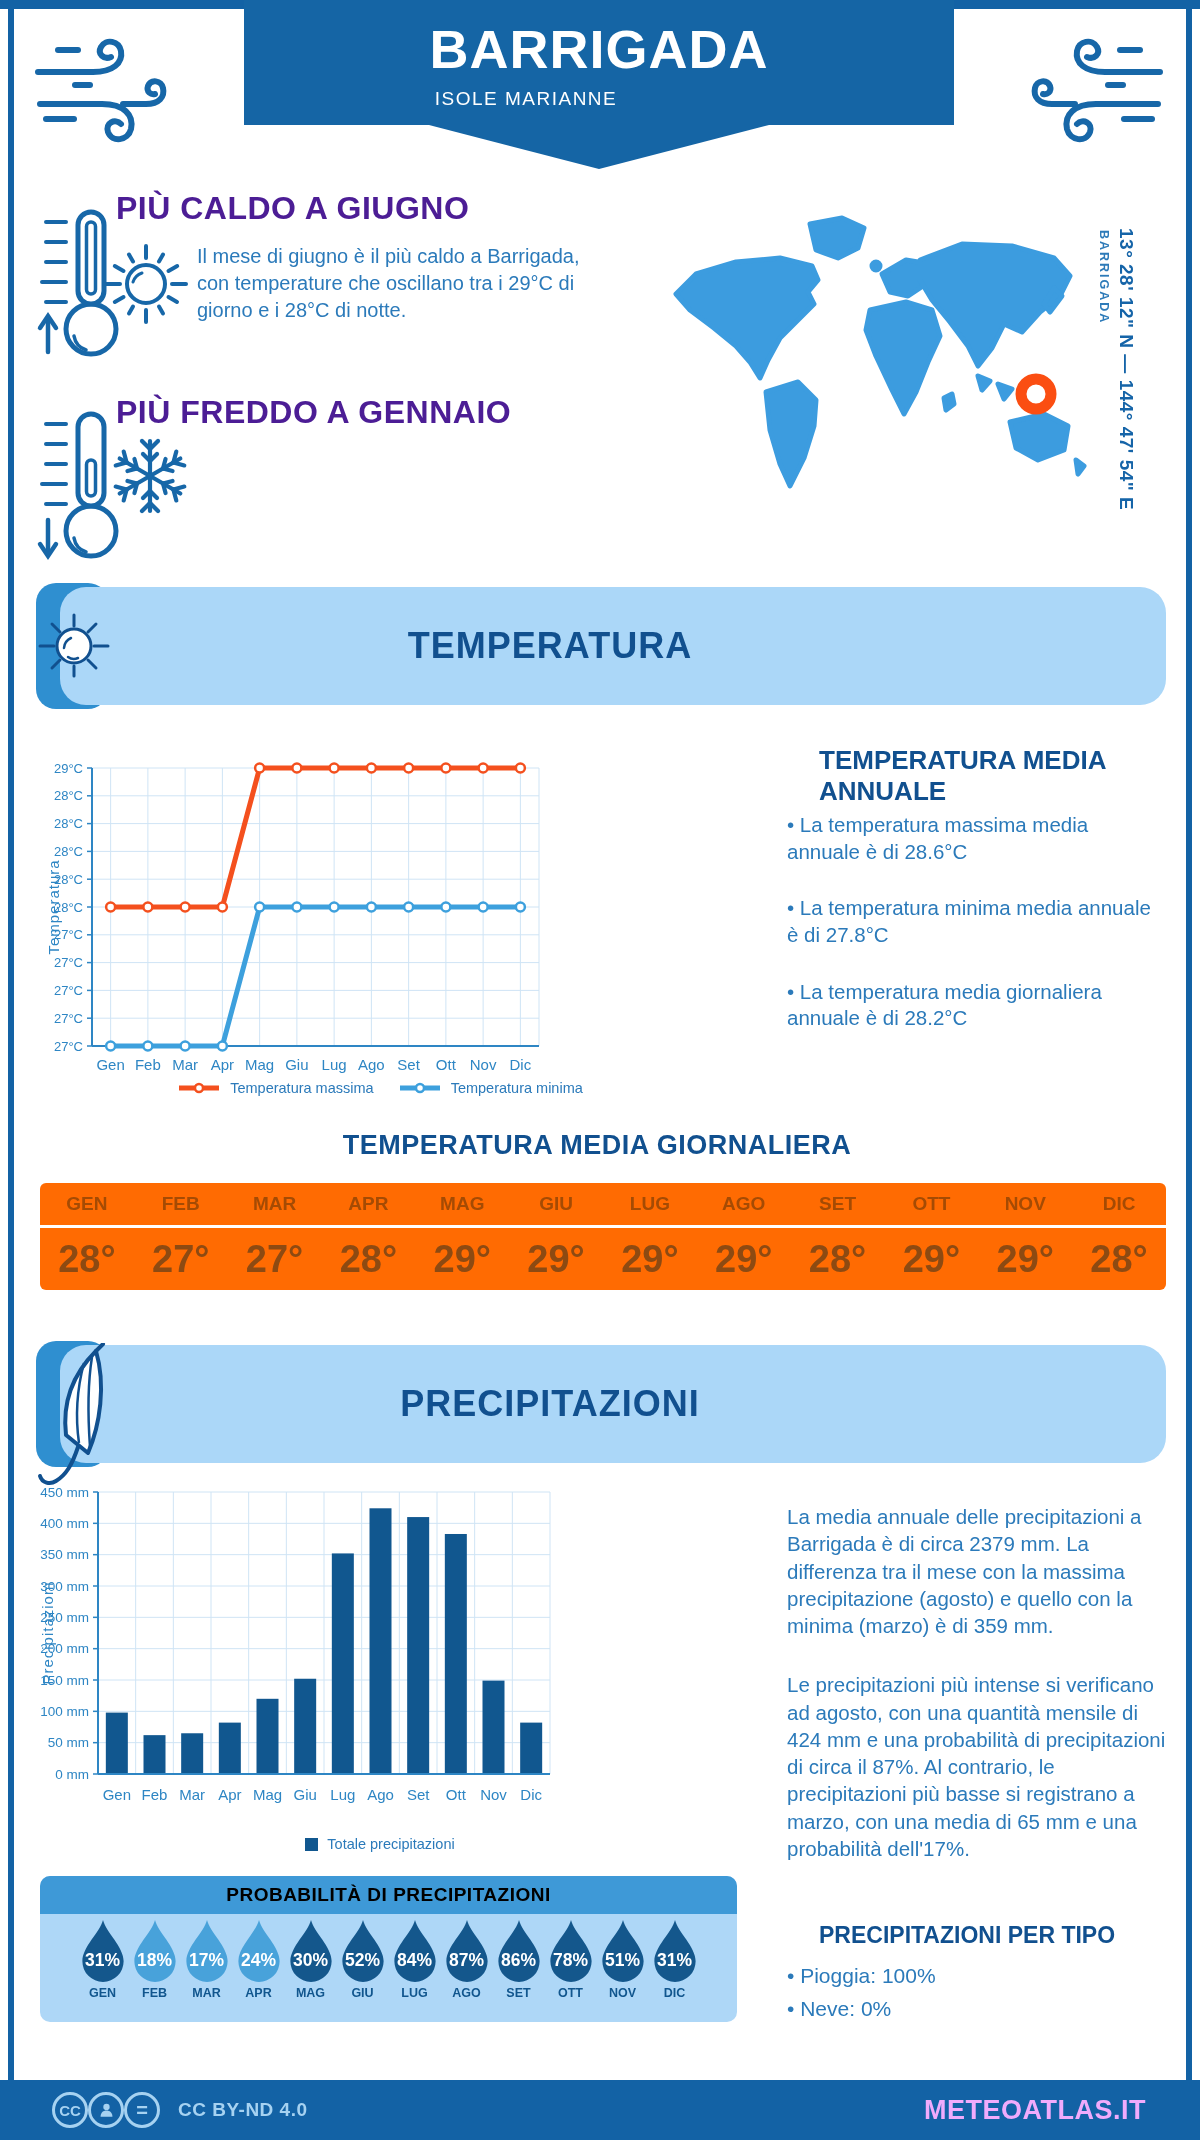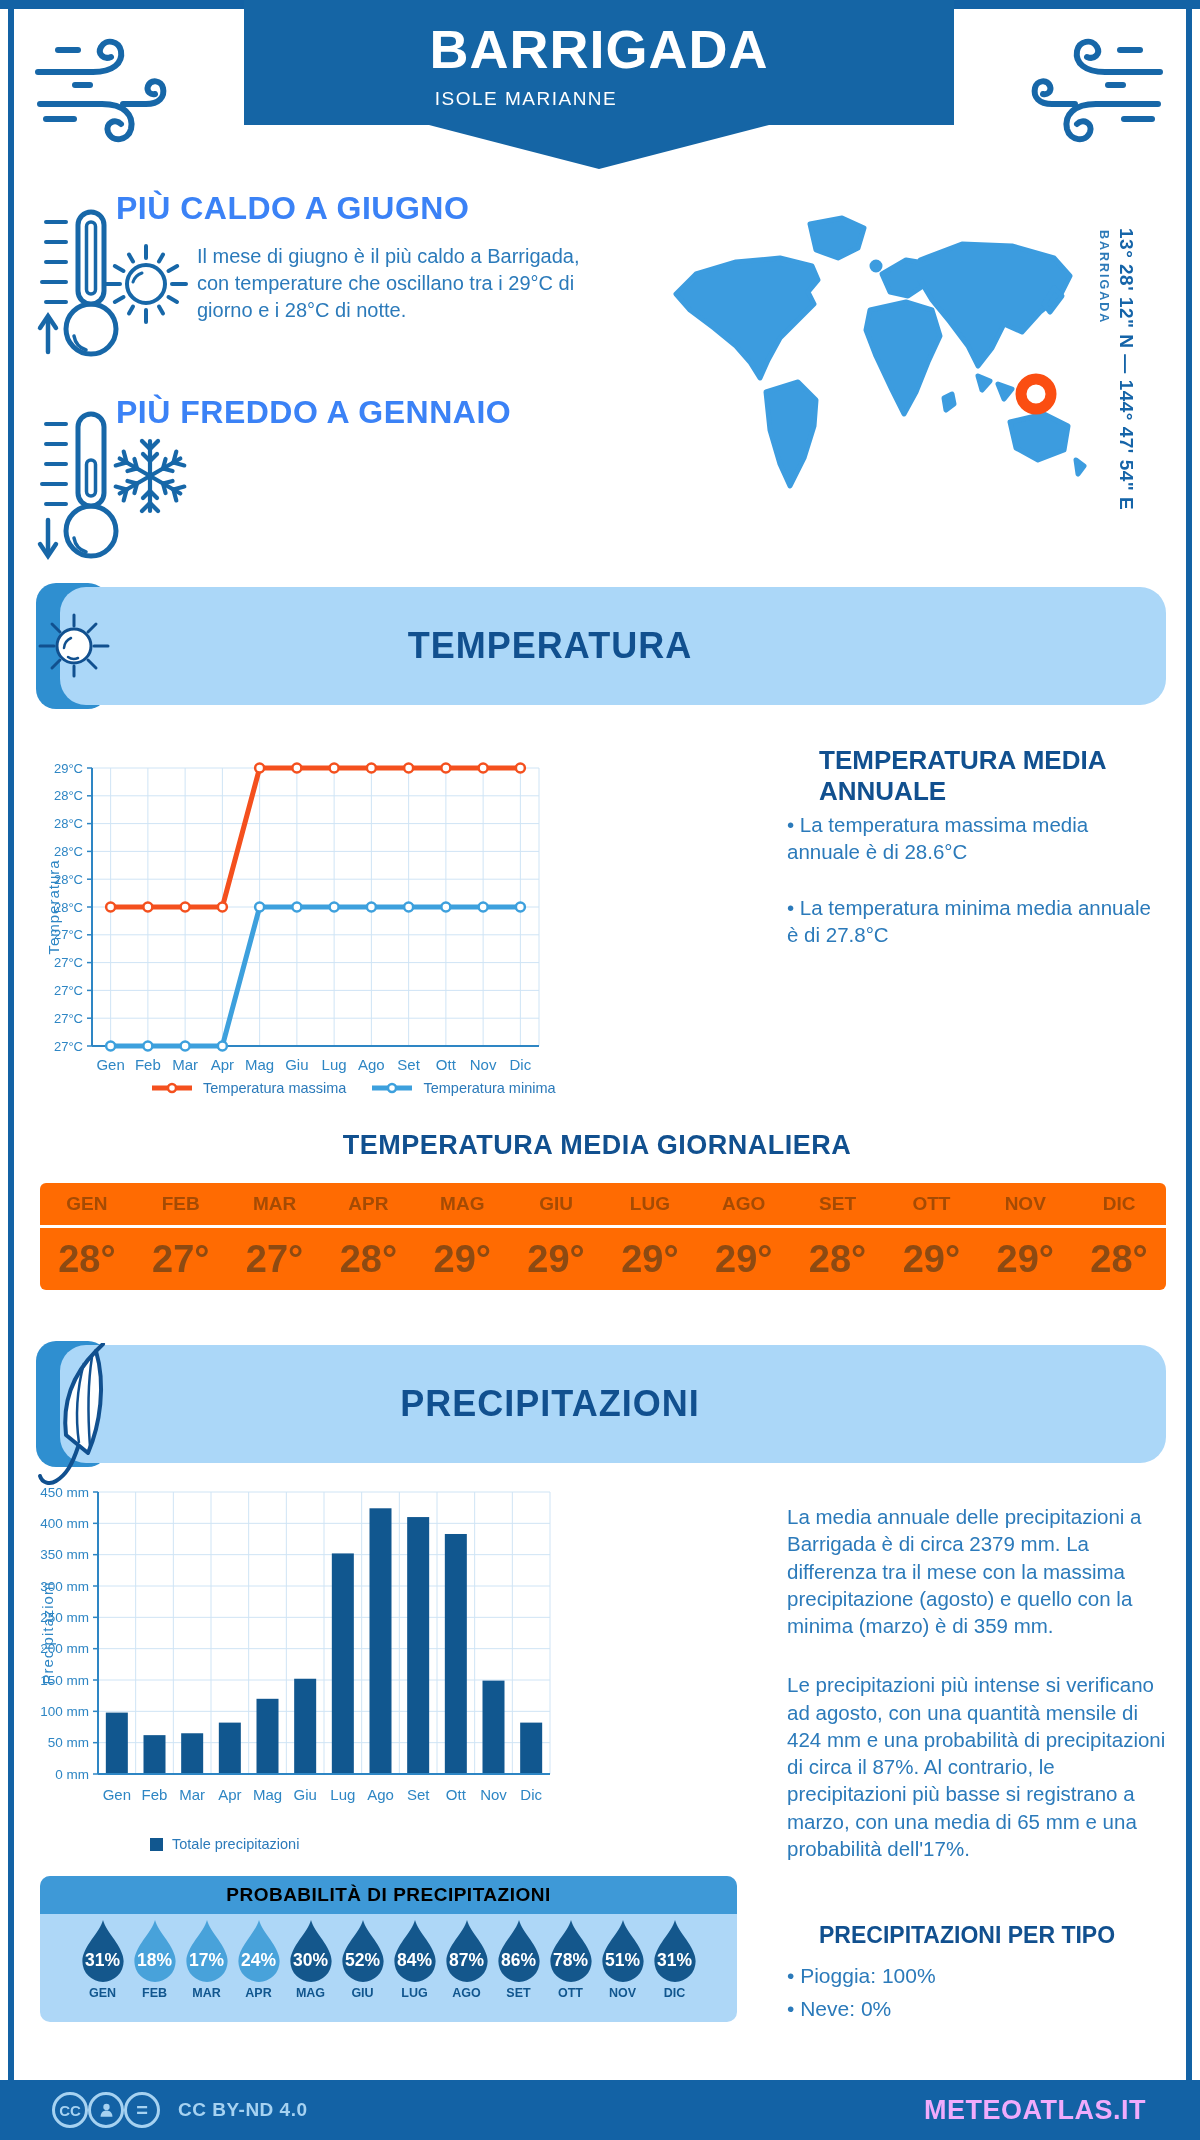--- a/index.html
+++ b/index.html
@@ -11,35 +11,35 @@
   .frame-left{position:absolute;left:8px;top:0;width:6px;height:2140px;background:#1362a5;}
   .frame-right{position:absolute;left:1186px;top:0;width:6px;height:2140px;background:#1362a5;}
   
   .banner{position:absolute;left:244px;top:0;width:710px;height:125px;background:#1565a5;}
   .banner::after{content:"";position:absolute;left:185px;top:125px;width:0;height:0;
     border-left:170px solid transparent;border-right:170px solid transparent;border-top:44px solid #1565a5;}
   .banner .t{position:absolute;left:0;width:710px;top:18px;text-align:center;color:#fff;
     font-size:54px;font-weight:bold;letter-spacing:1px;}
   .banner .s{position:absolute;left:0;width:564px;top:88px;text-align:center;color:#fff;
     font-size:19px;letter-spacing:1.5px;}
-  .hl-title{position:absolute;font-size:32px;font-weight:bold;color:#3b82f6;letter-spacing:.5px;}
+  .hl-title{position:absolute;font-size:32px;font-weight:bold;color:#4c1d95;letter-spacing:.5px;}
   .hl-text{position:absolute;font-size:20px;color:#2b7aba;line-height:1.34;width:392px;}
   .vtext{position:absolute;transform-origin:0 0;transform:rotate(90deg);white-space:nowrap;}
   .map-coords{left:1137px;top:228px;font-size:19px;font-weight:bold;color:#1564a8;letter-spacing:.5px;}
   .map-city{left:1111px;top:230px;font-size:12.5px;font-weight:bold;color:#2d7ab8;letter-spacing:2px;}
   
   .sec{position:absolute;left:30px;width:1140px;height:126px;}
   .sec .tab{position:absolute;left:6px;top:0;width:72px;height:126px;background:#2f8fd0;border-radius:20px;}
   .sec .bodyb{position:absolute;left:30px;top:4px;width:1106px;height:118px;background:#abd7f8;border-radius:26px;}
   .sec .title{position:absolute;left:60px;right:160px;top:0;height:126px;display:flex;align-items:center;
     justify-content:center;font-size:36px;font-weight:bold;color:#11508f;letter-spacing:1px;}
   .icon{position:absolute;}
   
   .leg{display:flex;align-items:center;gap:9px;font-size:14.5px;color:#2b7aba;}
-  .legend-row{position:absolute;display:flex;justify-content:flex-start;gap:24px;align-items:center;}
+  .legend-row{position:absolute;display:flex;justify-content:center;gap:24px;align-items:center;}
   .blk-title{position:absolute;font-weight:bold;color:#11508f;margin-left:32px;}
   .bullets{position:absolute;font-size:20.5px;color:#2b7aba;line-height:1.3;}
   .bullets div{margin-bottom:30px;}
   .par{position:absolute;font-size:20.5px;color:#2b7aba;line-height:1.33;}
   .par p{margin:0 0 32px 0;}
   
   .daily-title{position:absolute;left:30px;top:1130px;width:1134px;text-align:center;
     font-size:27px;font-weight:bold;color:#11508f;letter-spacing:.5px;}
   .daily{position:absolute;left:40px;top:1183px;width:1126px;height:107px;background:#ff6b02;border-radius:6px;}
   .dt-row{display:grid;grid-template-columns:repeat(12,1fr);}
@@ -307,20 +307,21 @@
           <circle cx="22" cy="6" r="4" fill="#fff" stroke="#3da0dd" stroke-width="2.5"></circle>
         </svg>
         <span>Temperatura minima</span>
       </div>
     </div>
 
   <div class="blk-title" style="left:787px;top:745px;font-size:26px;">TEMPERATURA MEDIA ANNUALE</div>
   <div class="bullets" style="left:787px;top:812px;width:378px;">
       <div>• La temperatura massima media annuale è di 28.6°C</div>
       <div>• La temperatura minima media annuale è di 27.8°C</div>
+      <div>• La temperatura media giornaliera annuale è di 28.2°C</div>
     </div>
 
   <div class="daily-title">TEMPERATURA MEDIA GIORNALIERA</div>
   <div class="daily">
     <div class="dt-row dt-months">
         <div>GEN</div>
         <div>FEB</div>
         <div>MAR</div>
         <div>APR</div>
         <div>MAG</div>

